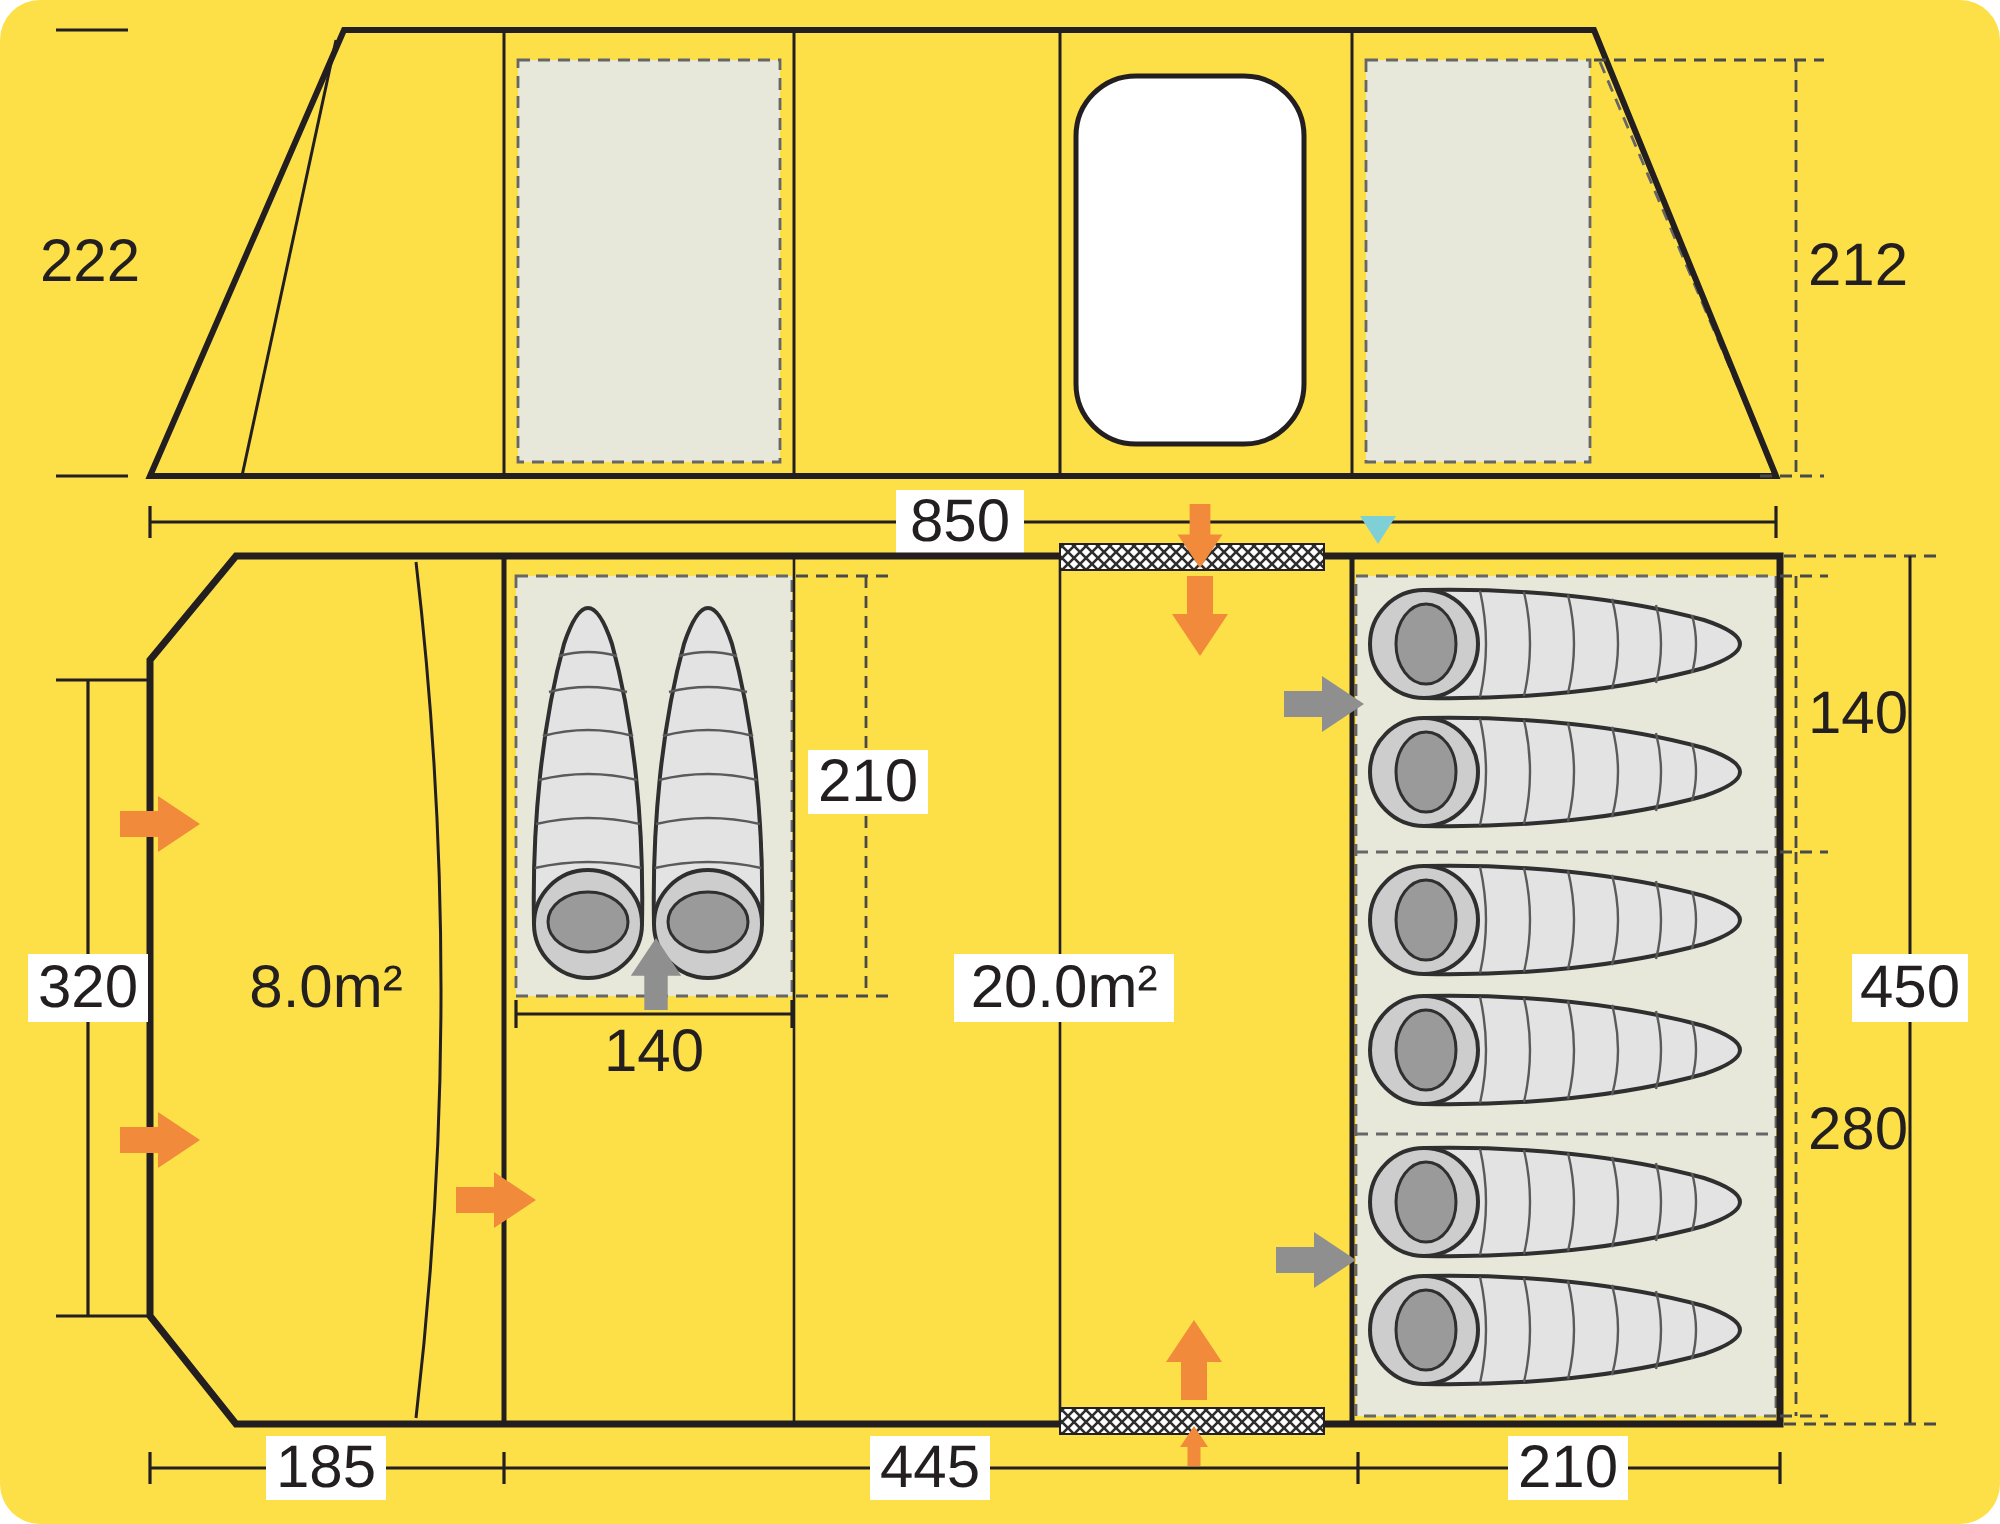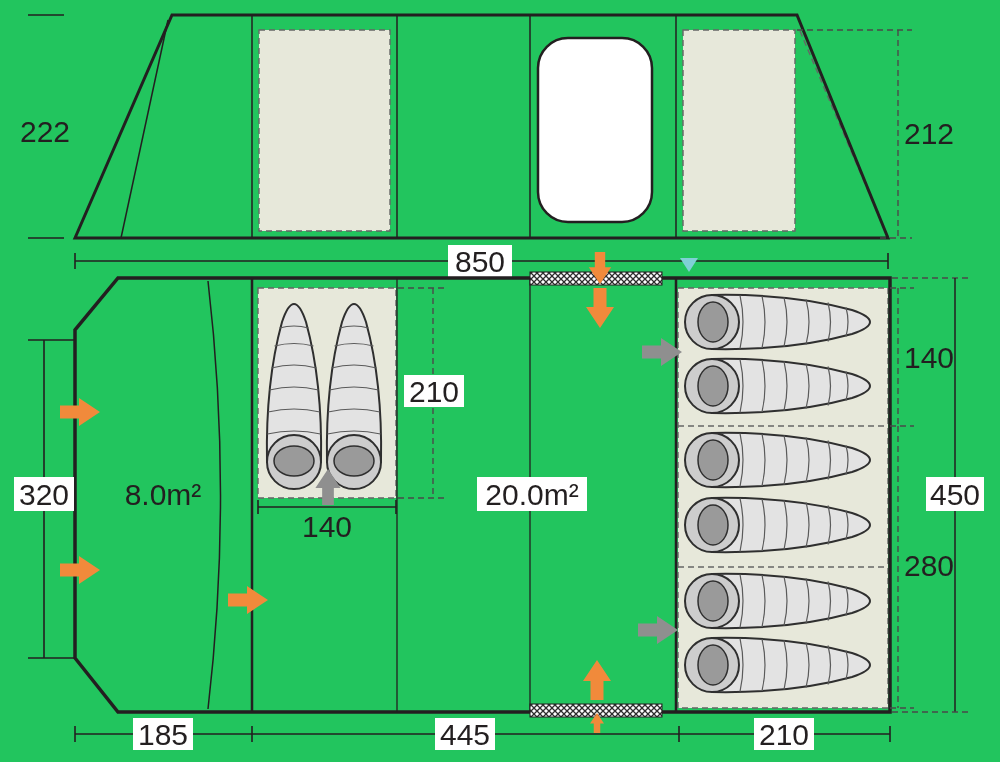--- a/index.html
+++ b/index.html
@@ -1,17 +1,17 @@
 <!DOCTYPE html>
 <html><head>
 <meta charset="utf-8">
 <style>
   html,body{margin:0;padding:0;background:#ffffff;}
-  .canvas{width:1000px;height:762px;position:relative;background:#22c55e;overflow:hidden;
-          font-family:"Liberation Sans",sans-serif;}
+  .canvas{width:1000px;height:762px;position:relative;background:#fde047;overflow:hidden;
+          font-family:"Liberation Sans",sans-serif;border-radius:20px;}
   svg{display:block;}
   svg text{font-family:"Liberation Sans",sans-serif;fill:#231f20;}
   .dim-label{font-size:30px;}
   .area-label{font-size:30px;}
 </style>
 </head>
 <body>
 
 <div class="canvas">
 <svg width="1000" height="762" viewBox="0 0 1000 762">

